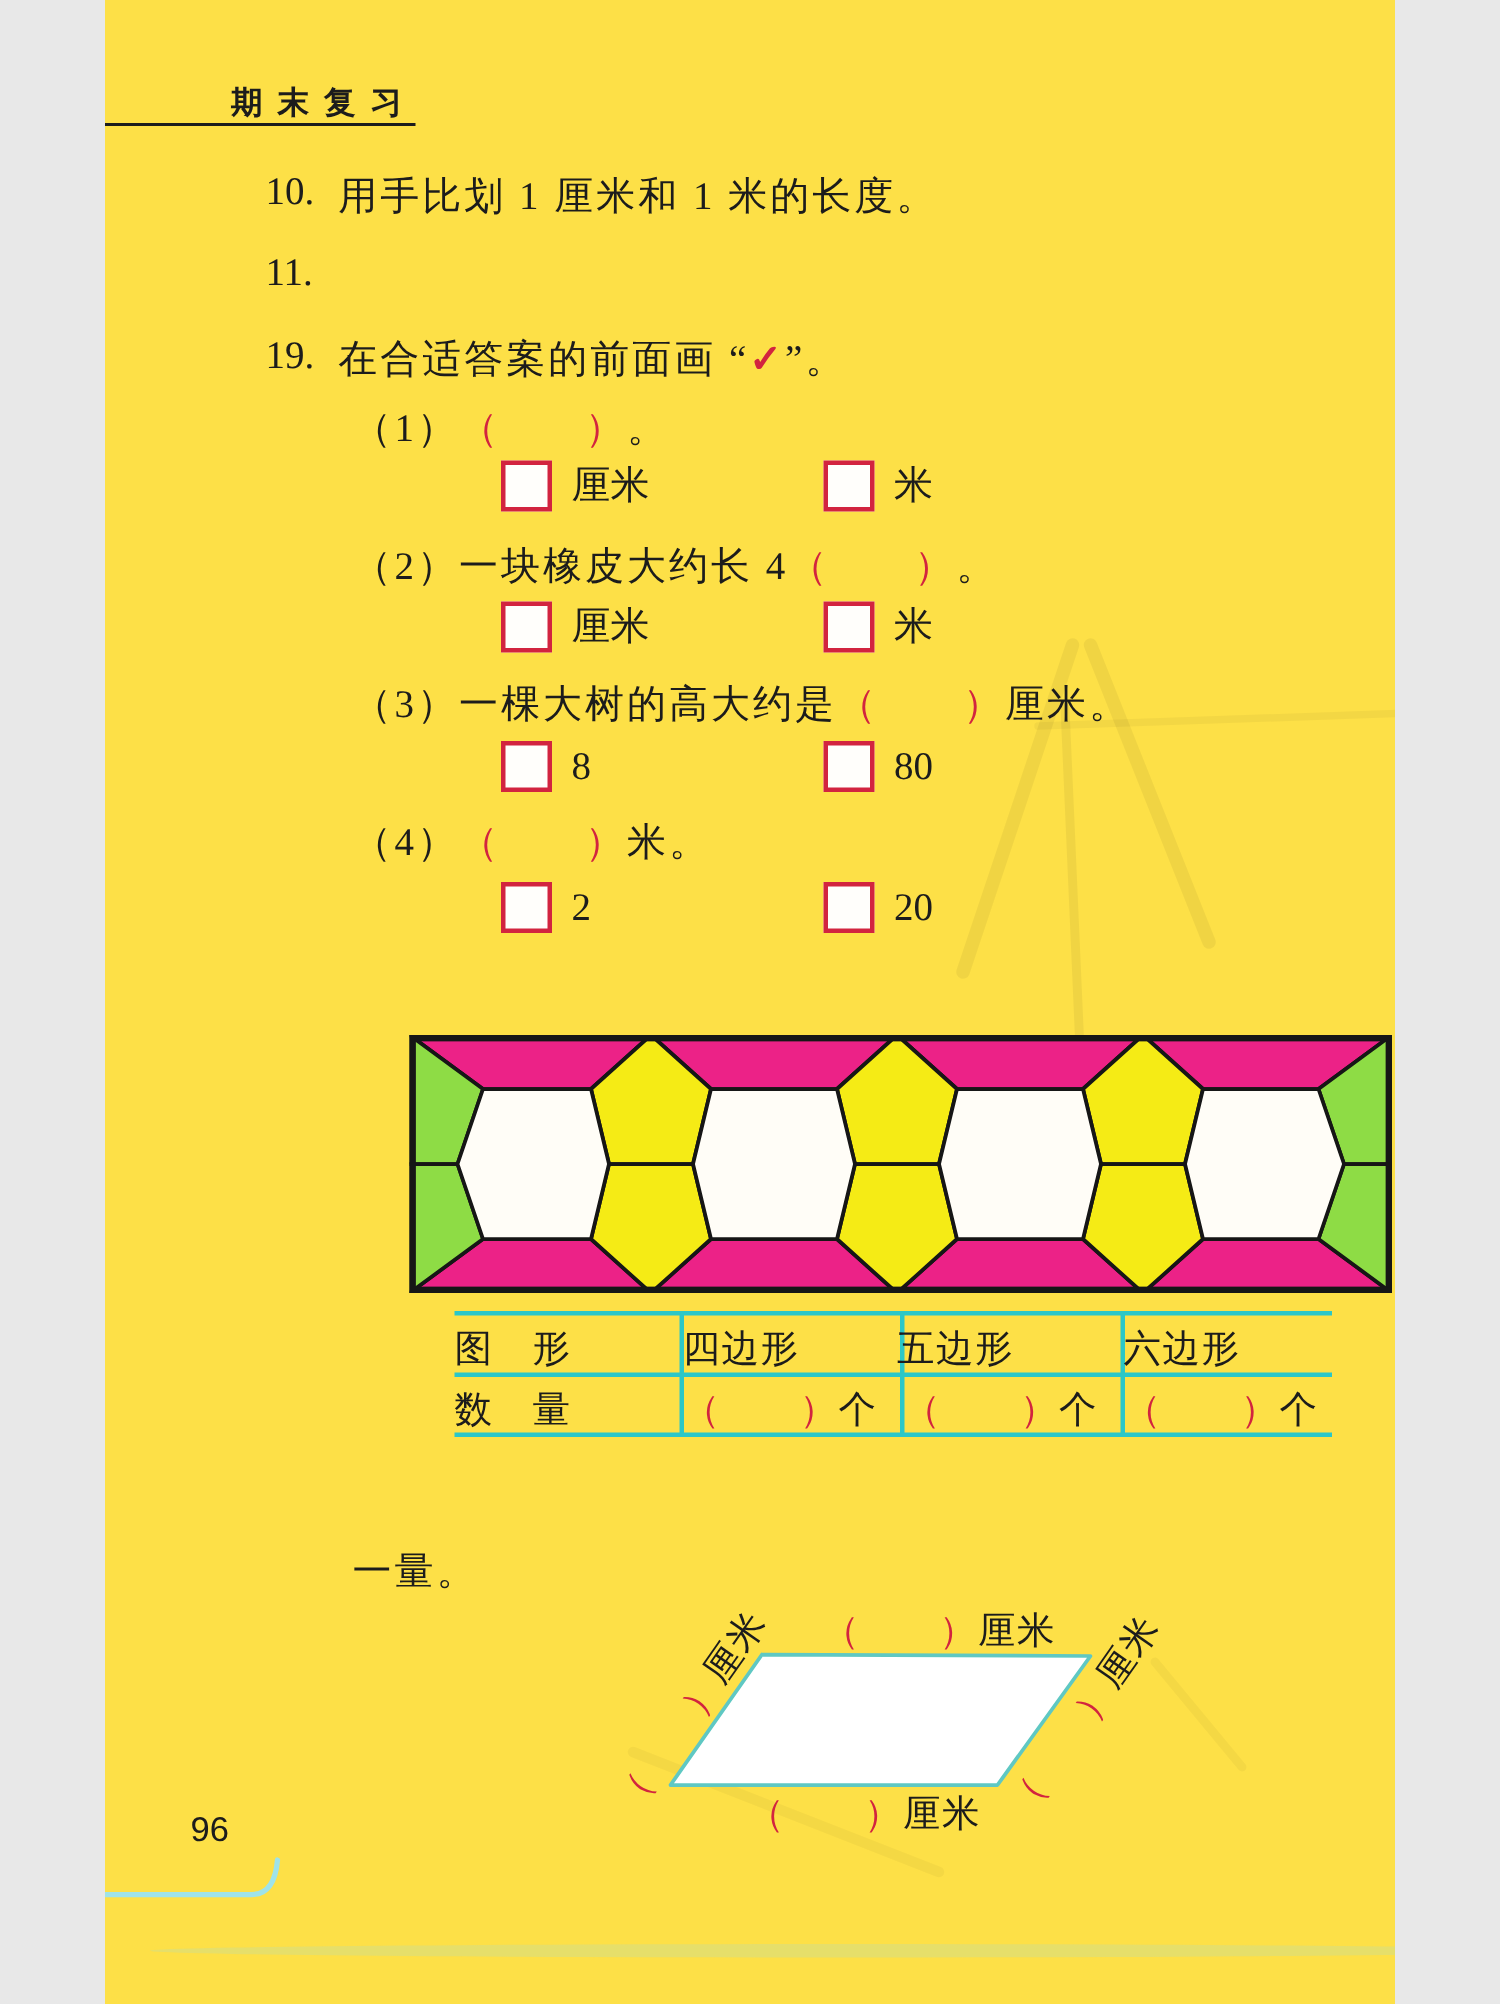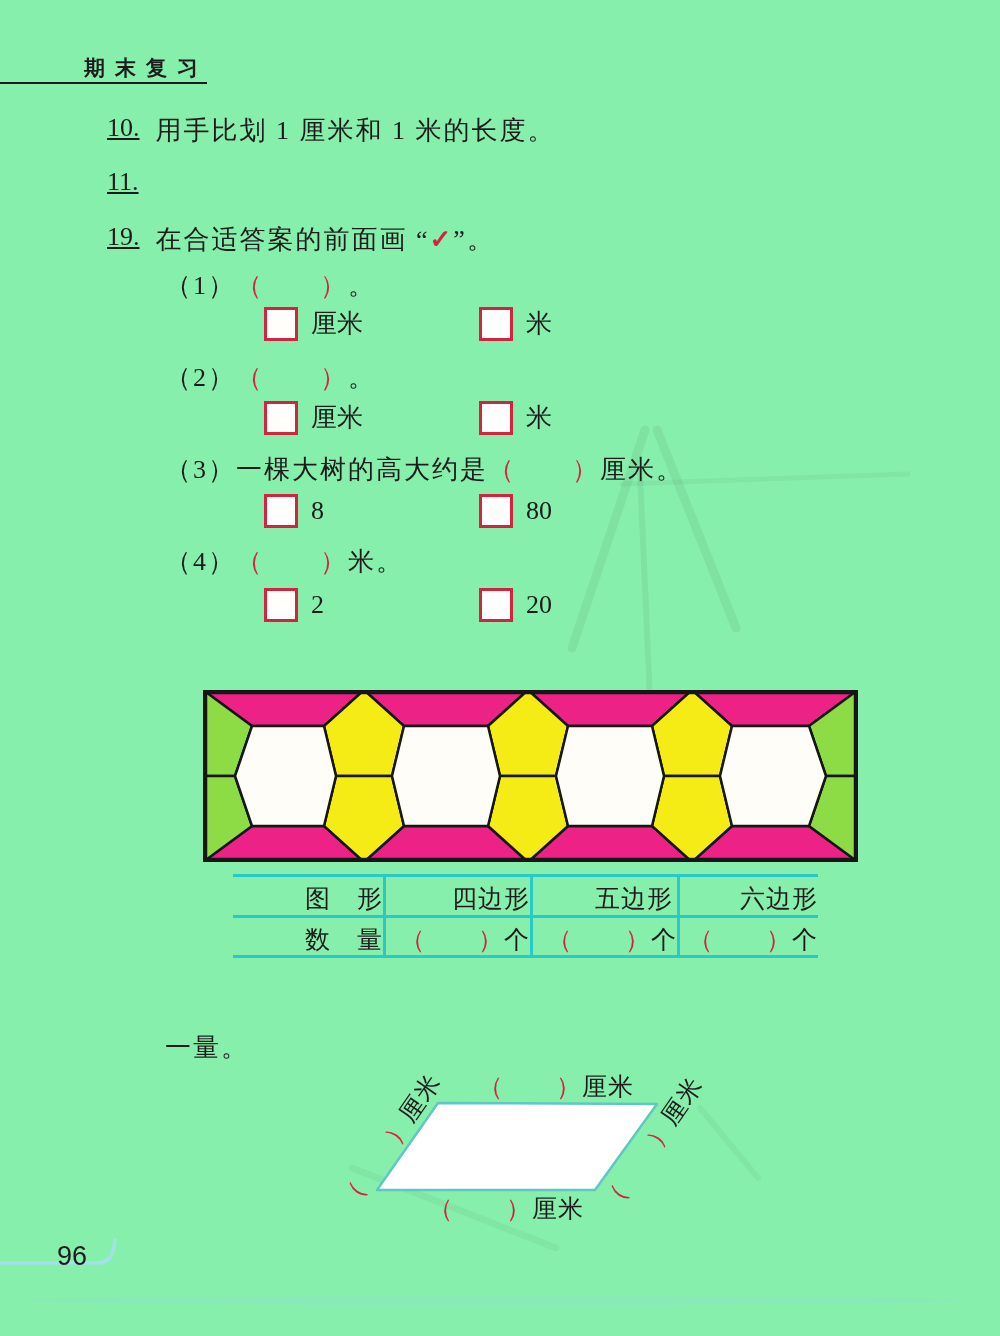--- a/index.html
+++ b/index.html
@@ -1,43 +1,43 @@
 <!DOCTYPE html>
 <html><head>
 <meta charset="utf-8">
 <style>
   html,body { margin:0; padding:0; background:#e8e8e8; }
   .page {
-    position:relative; width:1000px; height:1336px; margin:0 auto;
-    background:#86efac; overflow:hidden;
+    position:relative; width:860px; height:1336px; margin:0 auto;
+    background:#fde047; overflow:hidden;
     font-family:"Liberation Serif","DejaVu Serif",serif;
     color:#1c1c1c;
   }
   .abs { position:absolute; }
   .line { position:absolute; font-size:26px; letter-spacing:2px; white-space:nowrap; display:flex; }
-  .qnum { margin-right:16px; letter-spacing:0;text-decoration:underline; }
+  .qnum { margin-right:16px; letter-spacing:0; }
   .red { color:#d2243f; }
   .redbold { color:#d2243f; font-weight:bold; }
   .header-title {
     position:absolute; left:84px; top:54px; font-size:21px; font-weight:bold;
     letter-spacing:10px; white-space:nowrap;
   }
   .header-underline {
     position:absolute; left:0; top:82px; width:207px; height:2px; background:#1c1c1c;
   }
   .opt { position:absolute; display:flex; align-items:center; font-size:26px; }
   .cb {
     width:28px; height:28px; border:3px solid #d2243f; background:#fffefb;
     margin-right:13px; flex:0 0 auto;
   }
   .tline { position:absolute; background:#2cc7c7; }
-  .tcell { position:absolute; text-align:right; font-size:25px; letter-spacing:1px; white-space:nowrap; }
+  .tcell { position:absolute; text-align:left; font-size:25px; letter-spacing:1px; white-space:nowrap; }
   .figlabel { position:absolute; font-size:25px; letter-spacing:1px; white-space:nowrap; }
   .rot { transform:rotate(-55deg); transform-origin:center center; }
-  .pagenum { position:absolute; left:57px; top:1241px; font-size:27px; font-family:"Liberation Sans","DejaVu Sans",sans-serif; }
+  .pagenum { position:absolute; left:57px; top:1206px; font-size:23px; font-family:"Liberation Sans","DejaVu Sans",sans-serif; }
   .bottom-shadow {
     position:absolute; left:30px; top:1296px; width:930px; height:9px; border-radius:50%;
     background:rgba(150,220,232,0.22);
   }
   svg { display:block; }
 </style>
 </head>
 <body>
 
 <div class="page">
@@ -81,20 +81,21 @@
     <span class="cb"></span>
     <span>厘米</span>
   </div>
   <div class="opt" style="left:479px;top:306px">
     <span class="cb"></span>
     <span>米</span>
   </div>
 
   <div class="line" style="left:165px;top:360px">
     <span>（2）</span>
+      <span>一块橡皮大约长 4 </span>
       <span class="red">（　　）</span>
       <span>。</span>
   </div>
   <div class="opt" style="left:264px;top:400px">
     <span class="cb"></span>
     <span>厘米</span>
   </div>
   <div class="opt" style="left:479px;top:400px">
     <span class="cb"></span>
     <span>米</span>

